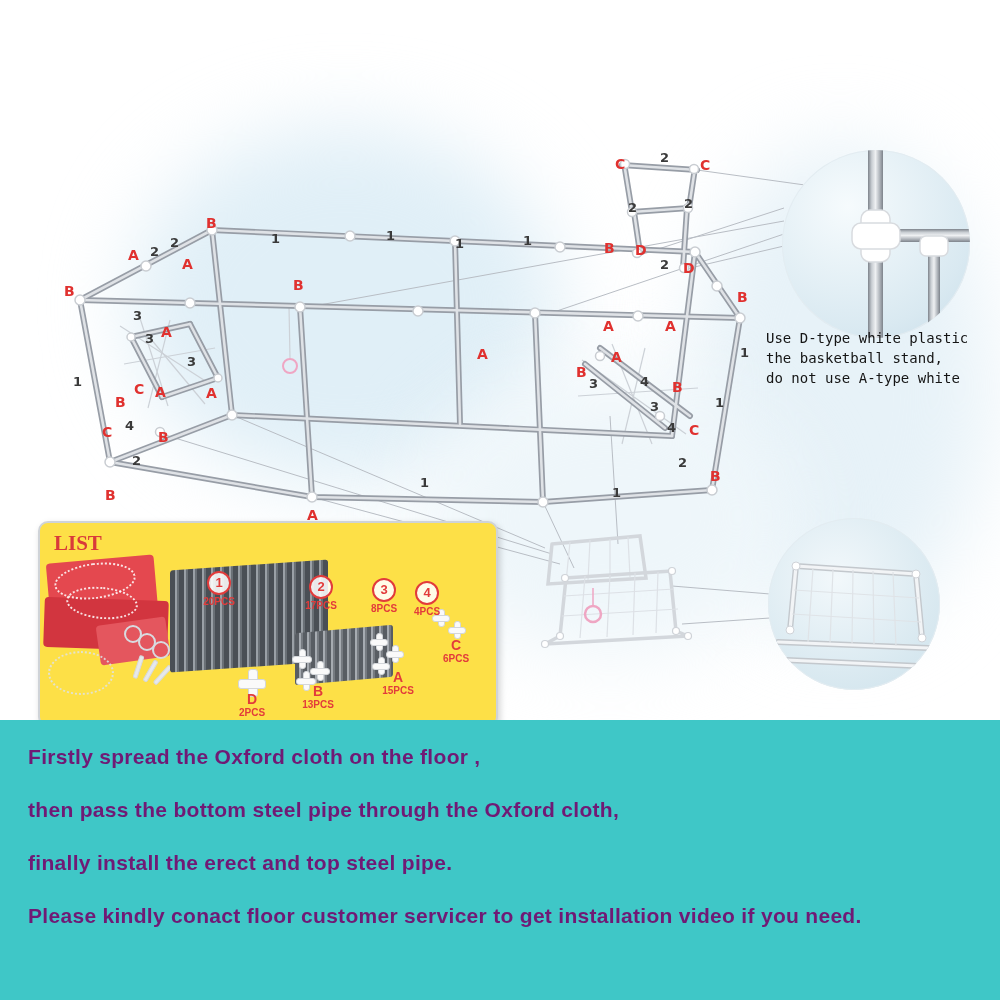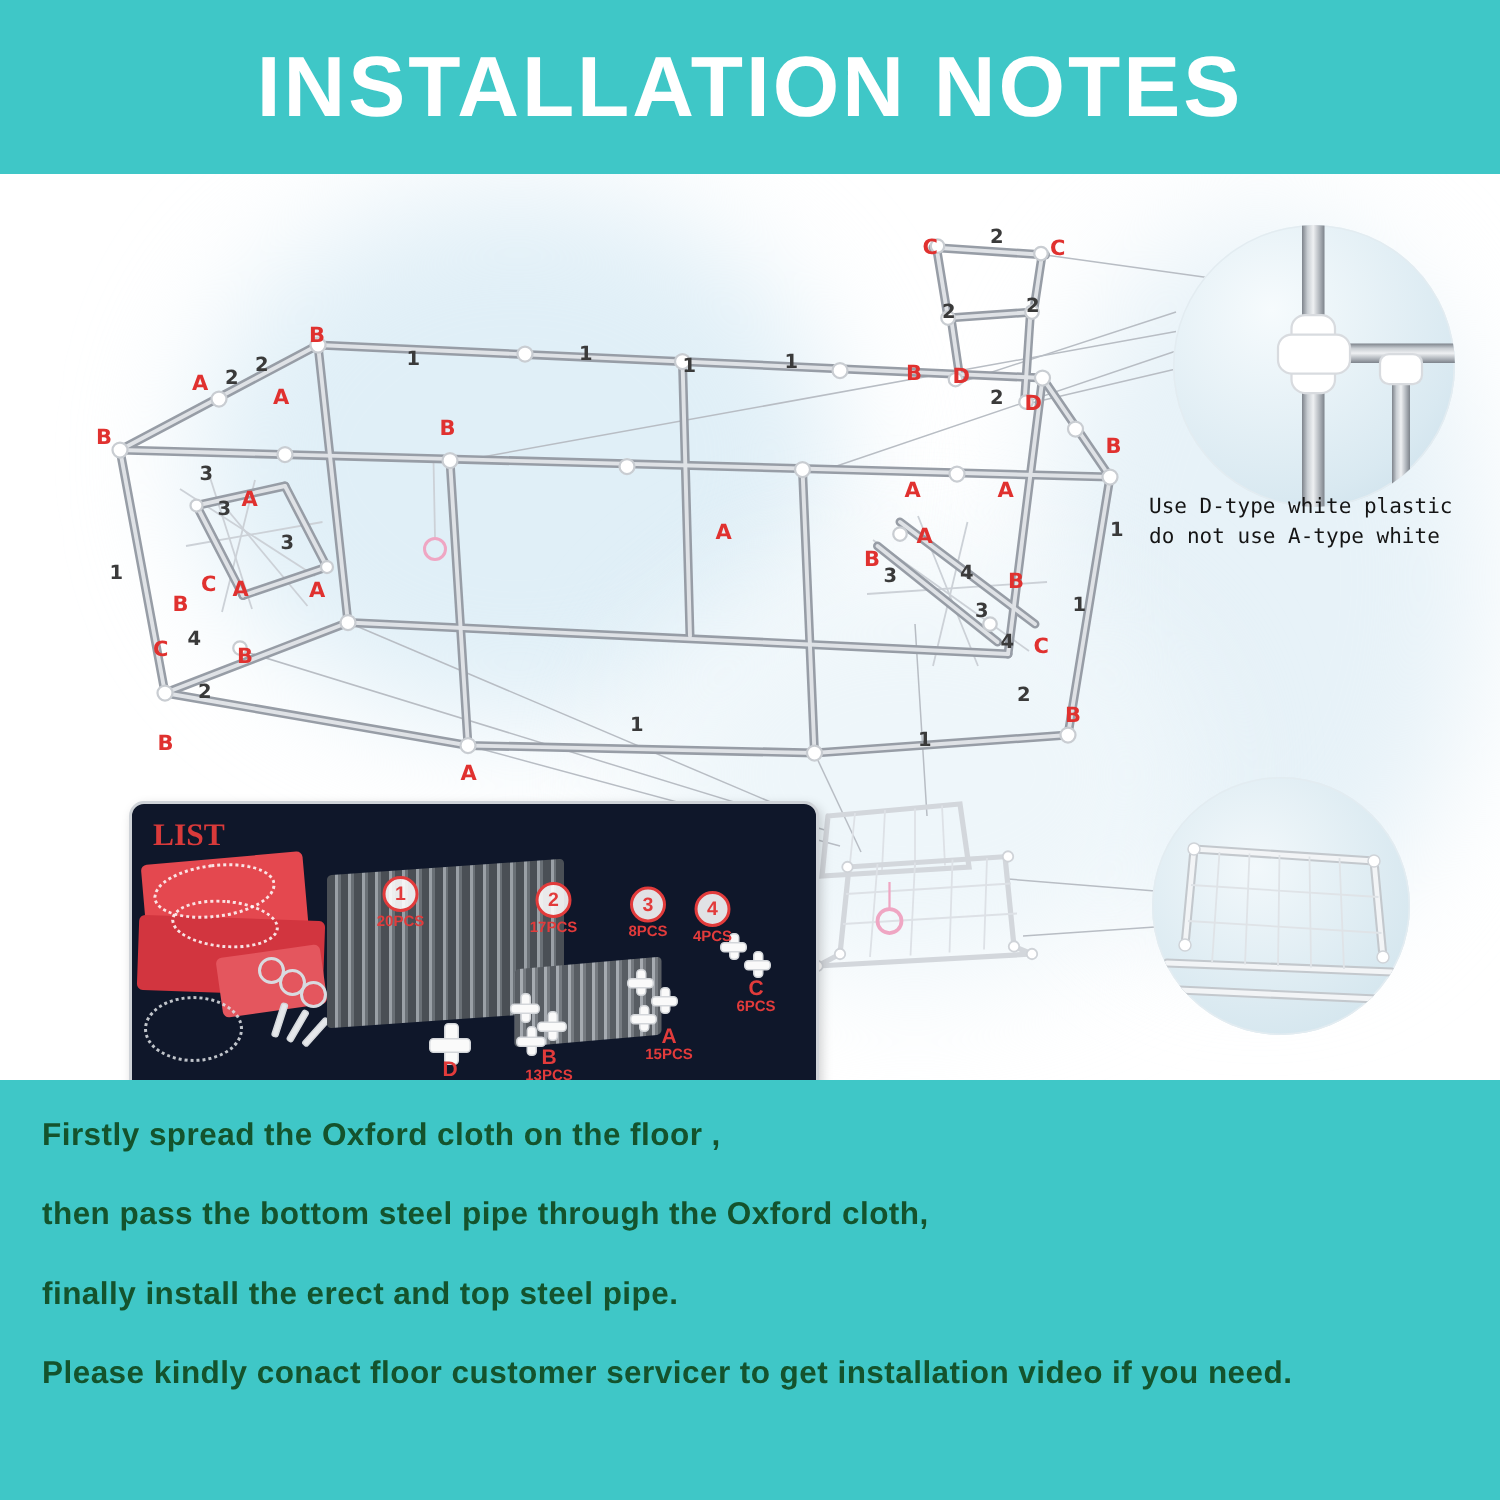--- a/index.html
+++ b/index.html
@@ -33,23 +33,23 @@
            box-shadow:0 0 0 1px #e3ecf1 inset;}
   .callout1{left:782px;top:34px;width:188px;height:188px;
             background:radial-gradient(circle at 35% 30%, #f6fbfd 0%, #d9e9f1 70%, #c8dde9 100%);}
   .callout2{left:768px;top:402px;width:172px;height:172px;
             background:radial-gradient(circle at 40% 35%, #f2f8fb 0%, #d6e7ef 75%, #c9dde8 100%);}
   
   .note{position:absolute;left:766px;top:212px;width:230px;z-index:2;
         font-family:"DejaVu Sans Mono","Liberation Mono",monospace;
         font-size:14px;line-height:20px;color:#151515;}
   
-  .list-box{position:absolute;left:38px;top:418px;width:456px;height:202px;z-index:3;
-            background:#0f172a;border:2px solid #cfd3d8;border-radius:10px;
-            box-shadow:2px 3px 7px rgba(0,0,0,.18);margin-left:48px;}
+  .list-box{position:absolute;left:38px;top:405px;width:456px;height:202px;z-index:3;
+            background:#fde047;border:2px solid #cfd3d8;border-radius:10px;
+            box-shadow:2px 3px 7px rgba(0,0,0,.18);}
   .list-title{position:absolute;left:14px;top:8px;color:#d93a3a;font-weight:bold;
               font-size:21px;font-family:"Liberation Serif",serif;}
   .cloth{position:absolute;border-radius:4px;}
   .cloth-a{left:8px;top:36px;width:108px;height:56px;background:#e4484f;transform:rotate(-5deg);}
   .cloth-b{left:4px;top:76px;width:124px;height:50px;background:#d2353f;transform:rotate(2deg);}
   .cloth-c{left:58px;top:98px;width:70px;height:40px;background:#e4565e;transform:rotate(-8deg);}
   .netball{position:absolute;border:2px dotted #fff;border-radius:50%;opacity:.85;}
   .net-a{left:14px;top:40px;width:78px;height:32px;transform:rotate(-7deg);}
   .net-b{left:26px;top:64px;width:68px;height:28px;transform:rotate(5deg);}
   .net-c{left:8px;top:128px;width:62px;height:40px;border-color:#dfe3e7;}
@@ -78,31 +78,28 @@
   .conn-label{position:absolute;width:40px;text-align:center;}
   .conn-label .letter{display:block;color:#e23b3b;font-size:14px;font-weight:bold;}
   .conn-label .qty{display:block;color:#e23b3b;font-size:10px;font-weight:bold;}
   .conn-label:nth-child(1){left:192px;top:168px;}
   .conn-label:nth-child(2){left:258px;top:160px;}
   .conn-label:nth-child(3){left:338px;top:146px;}
   .conn-label:nth-child(4){left:396px;top:114px;}
   
   .footer{position:absolute;top:720px;left:0;width:1000px;height:280px;background:#3fc7c7;
           box-sizing:border-box;padding:10px 0 0 28px;z-index:4;}
-  .footer-line{color:#14532d;font-size:21px;font-weight:bold;height:53px;line-height:53px;
+  .footer-line{color:#701a75;font-size:21px;font-weight:bold;height:53px;line-height:53px;
                font-family:"Liberation Sans",sans-serif;letter-spacing:.3px;}
 </style>
 </head>
 <body>
 
 <div class="page">
 
-  <header class="banner">
-    <h1>INSTALLATION NOTES</h1>
-  </header>
 
   <main class="content">
     <div class="wash wash1"></div>
     <div class="wash wash2"></div>
     <div class="wash wash3"></div>
 
     <svg id="wire" width="1000" height="604" viewBox="0 0 1000 604">
       <defs>
         <g id="frame" fill="none">
           <line x1="80" y1="184" x2="740" y2="202"></line>
@@ -339,20 +336,21 @@
         </g>
         <circle cx="28" cy="48" r="4" fill="#fff" stroke="#cfd3d8"></circle>
         <circle cx="148" cy="56" r="4" fill="#fff" stroke="#cfd3d8"></circle>
         <circle cx="22" cy="112" r="4" fill="#fff" stroke="#cfd3d8"></circle>
         <circle cx="154" cy="120" r="4" fill="#fff" stroke="#cfd3d8"></circle>
       </svg>
     </div>
 
     <div class="note">
         <div class="note-line">Use D-type white plastic</div>
+        <div class="note-line">the basketball stand,</div>
         <div class="note-line">do not use A-type white</div>
       </div>
 
     <div class="list-box">
       <span class="list-title">LIST</span>
 
       <div class="cloth cloth-a"></div>
       <div class="cloth cloth-b"></div>
       <div class="cloth cloth-c"></div>
       <div class="netball net-a"></div>

